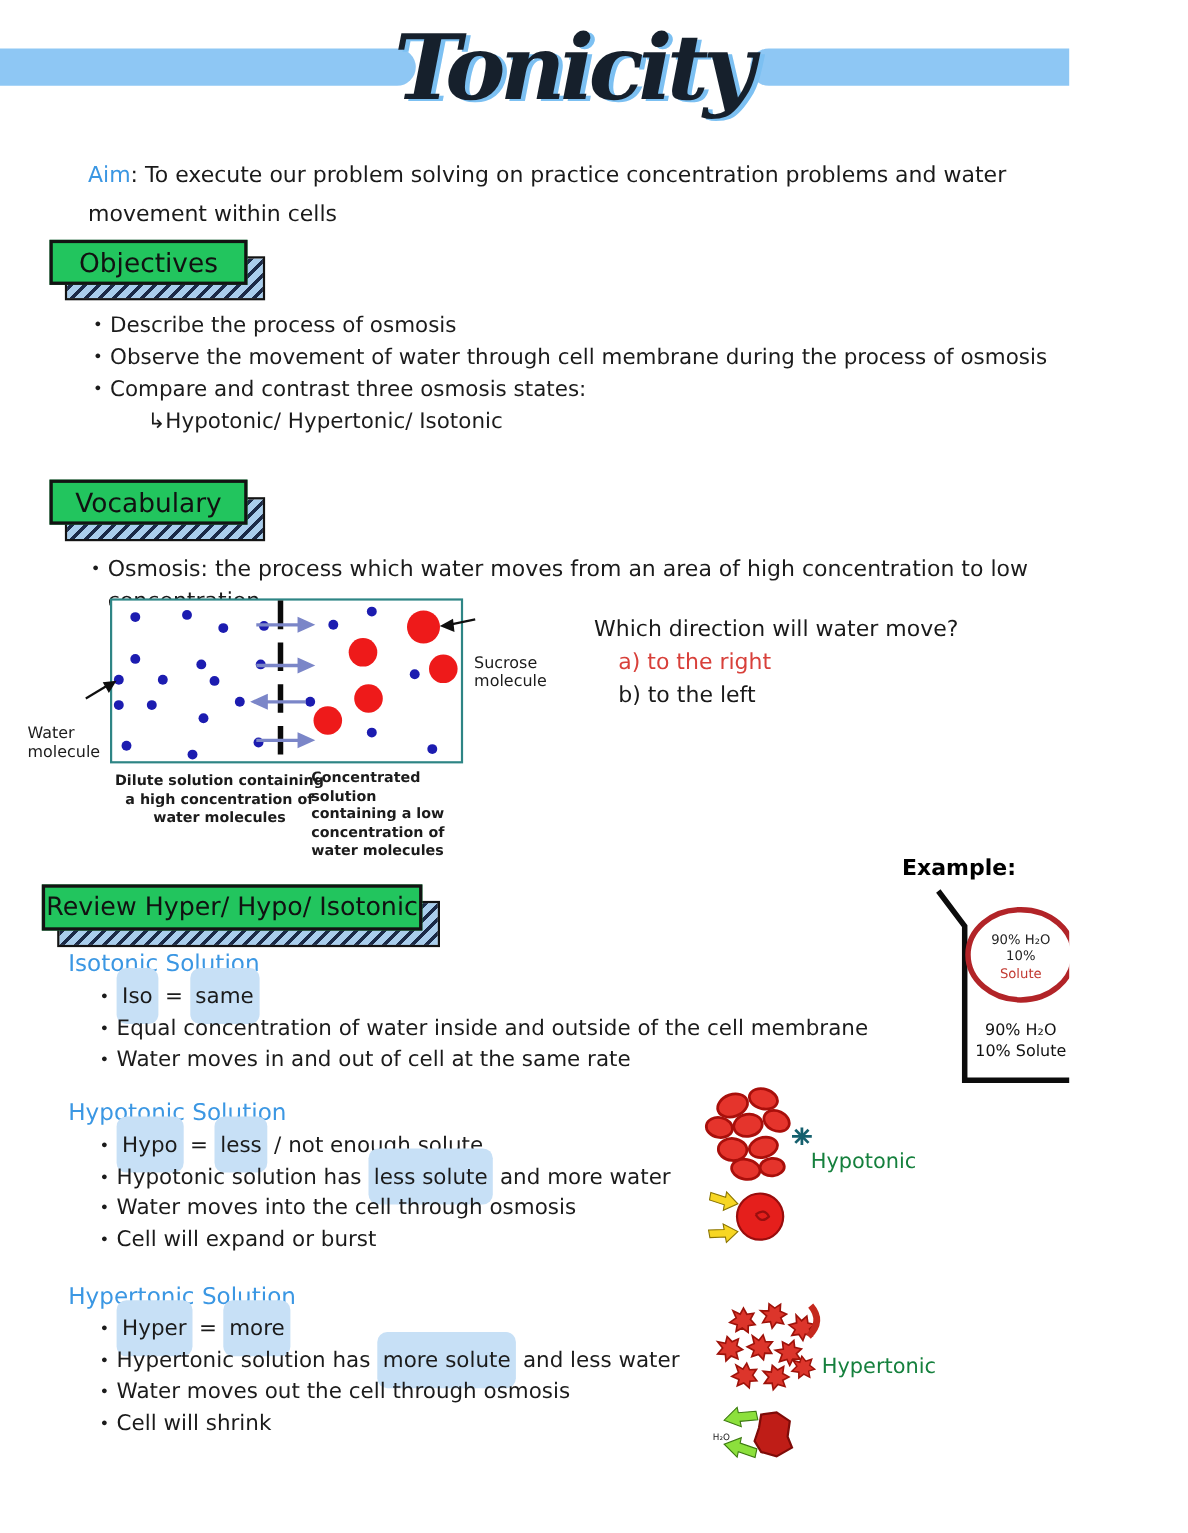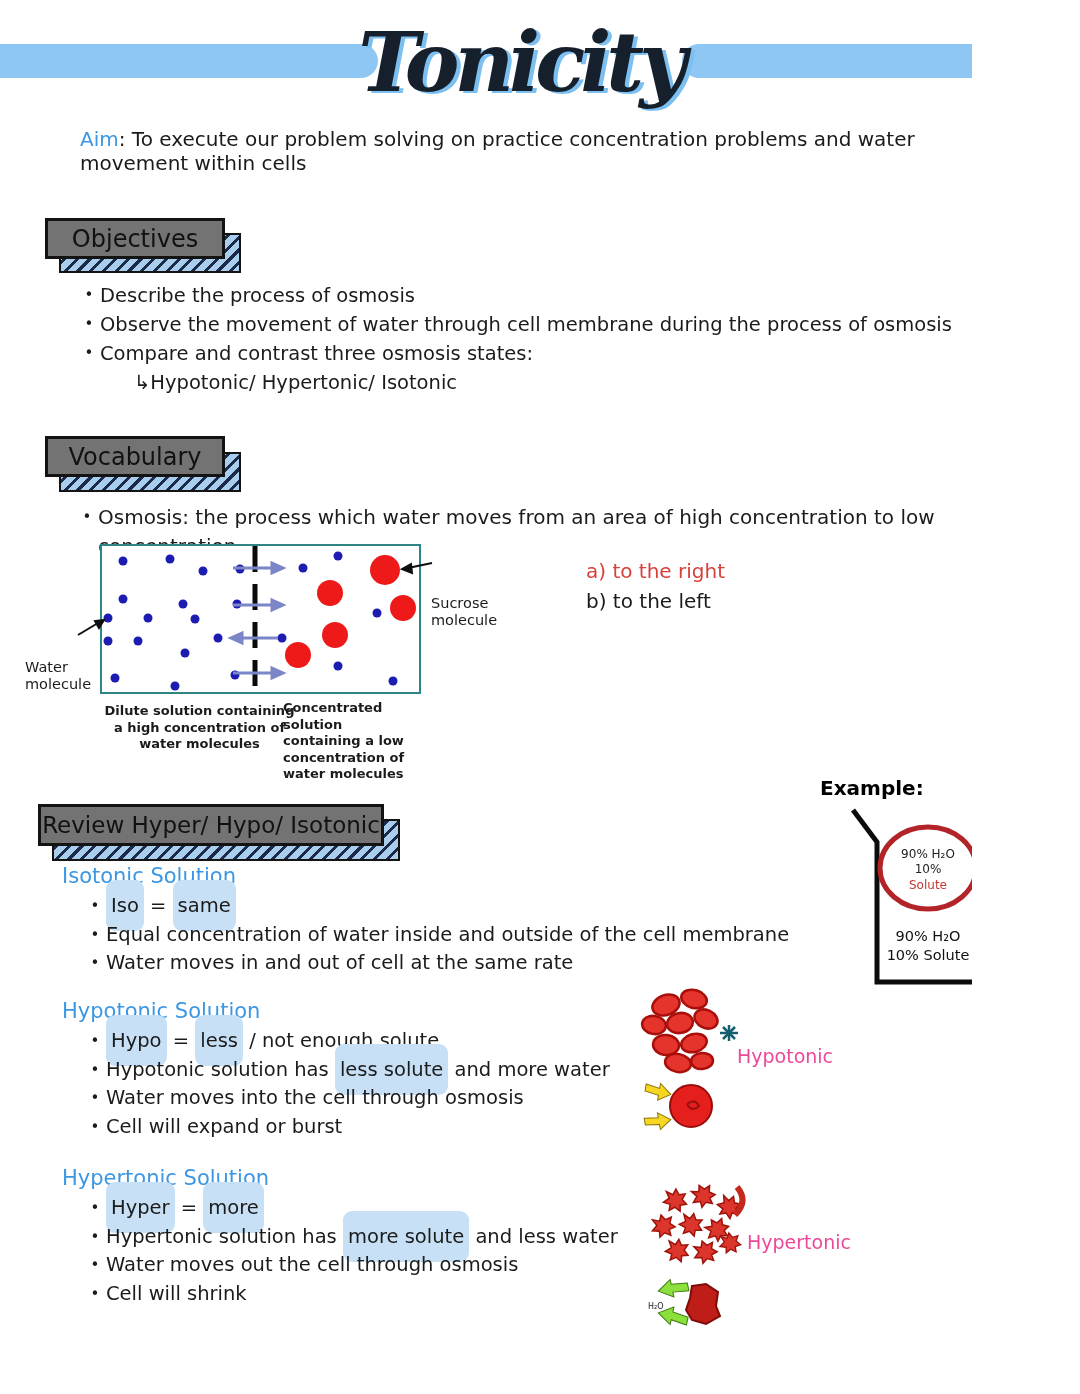--- a/index.html
+++ b/index.html
@@ -15,30 +15,30 @@
   .title-bar.left  { left:0; width:378px; border-radius:0 17px 17px 0; }
   .title-bar.right { left:682px; width:398px; border-radius:17px 0 0 17px; }
   .page-title {
     position:absolute; left:340px; top:-2px; width:360px; height:140px;
     text-align:center; font-family:"DejaVu Serif", serif; font-style:italic;
     font-weight:bold; font-size:82px; line-height:128px; letter-spacing:-5px;
     color:#16202c; text-shadow:4px 2px 0 #7cc0f2;
   }
 
   
-  .aim { position:absolute; left:80px; top:127px; width:945px; font-size:20px; line-height:24px; }
+  .aim { position:absolute; left:80px; top:140px; width:945px; font-size:20px; line-height:36px; }
   .aim .aim-label { color:#3b97e3; }
 
   
   .hatch {
     position:absolute; border:2px solid #131313;
     background:repeating-linear-gradient(135deg,#1b2a47 0px,#1b2a47 3px,#a9cdec 3px,#a9cdec 9px);
   }
   .head-box {
-    position:absolute; background:#737373; border:3px solid #131313;
+    position:absolute; background:#22c55e; border:3px solid #131313;
     display:flex; align-items:center; justify-content:center;
     font-size:24px; color:#111;
   }
 
   
   .blist { position:absolute; font-size:19.5px; line-height:29px; color:#1b1b1b; }
   .bl { display:flex; }
   .bl .dot { width:22px; text-align:center; flex:0 0 22px; font-size:15px; }
   .sub-item { margin-left:56px; }
 
@@ -47,26 +47,26 @@
   .rev-title { font-size:21px; color:#3b97e3; margin-bottom:4px; }
   .rev-bullets { margin-left:22px; font-size:19.5px; line-height:28.5px; color:#1b1b1b; }
   .hl { background:#c7e0f6; border-radius:9px; padding:14px 5px; }
 
   
   .small-label { position:absolute; font-size:14.5px; line-height:17px; color:#1c1c1c;margin-top:40px; }
   .caption { position:absolute; font-size:13px; line-height:16.5px; font-weight:600; color:#1b1b1b; }
 
   
   .question { position:absolute; left:540px; top:556px; font-size:20px; line-height:30px; }
-  .question .opt { margin-left:46px; }
+  .question .opt { margin-left:22px; }
   .question .opt-a { color:#d8403a; }
 
   .example-label { position:absolute; left:820px; top:776px; font-size:20px; font-weight:600; color:#000000; }
   .iso-tag { position:absolute; left:997px; top:886px; font-size:19px; font-weight:800; color:#0d0d0d; }
-  .cell-label { position:absolute; font-size:19px; color:#ec4899; }
+  .cell-label { position:absolute; font-size:19px; color:#15803d; }
 
   svg { display:block; }
   svg text { font-family:"DejaVu Sans", sans-serif; }
 </style>
 </head>
 <body>
 
 <div class="page">
 
   <div class="title-bar left"></div>
@@ -169,20 +169,21 @@
         <polygon points="382,26 391,21 392,30"></polygon>
     </g>
   </svg>
 
   <div class="small-label" style="left:25px; top:619px; width:72px;">Water molecule</div>
   <div class="small-label" style="left:431px; top:555px; width:80px;">Sucrose molecule</div>
   <div class="caption" style="left:102px; top:703px; width:195px;text-align:center;">Dilute solution containing a high concentration of water molecules</div>
   <div class="caption" style="left:283px; top:700px; width:140px;">Concentrated solution containing a low concentration of water molecules</div>
 
   <div class="question">
+    <div>Which direction will water move?</div>
     <div class="opt opt-a">a) to the right</div>
     <div class="opt">b) to the left</div>
   </div>
 
   <div class="example-label">Example:</div>
 
   <div class="hatch" style="left:52px; top:819px; width:348px; height:42px;"></div>
   <div class="head-box" style="left:38px; top:804px; width:346px; height:42px; font-size:23px;">
     <span>Review Hyper/ Hypo/ Isotonic</span>
   </div>

